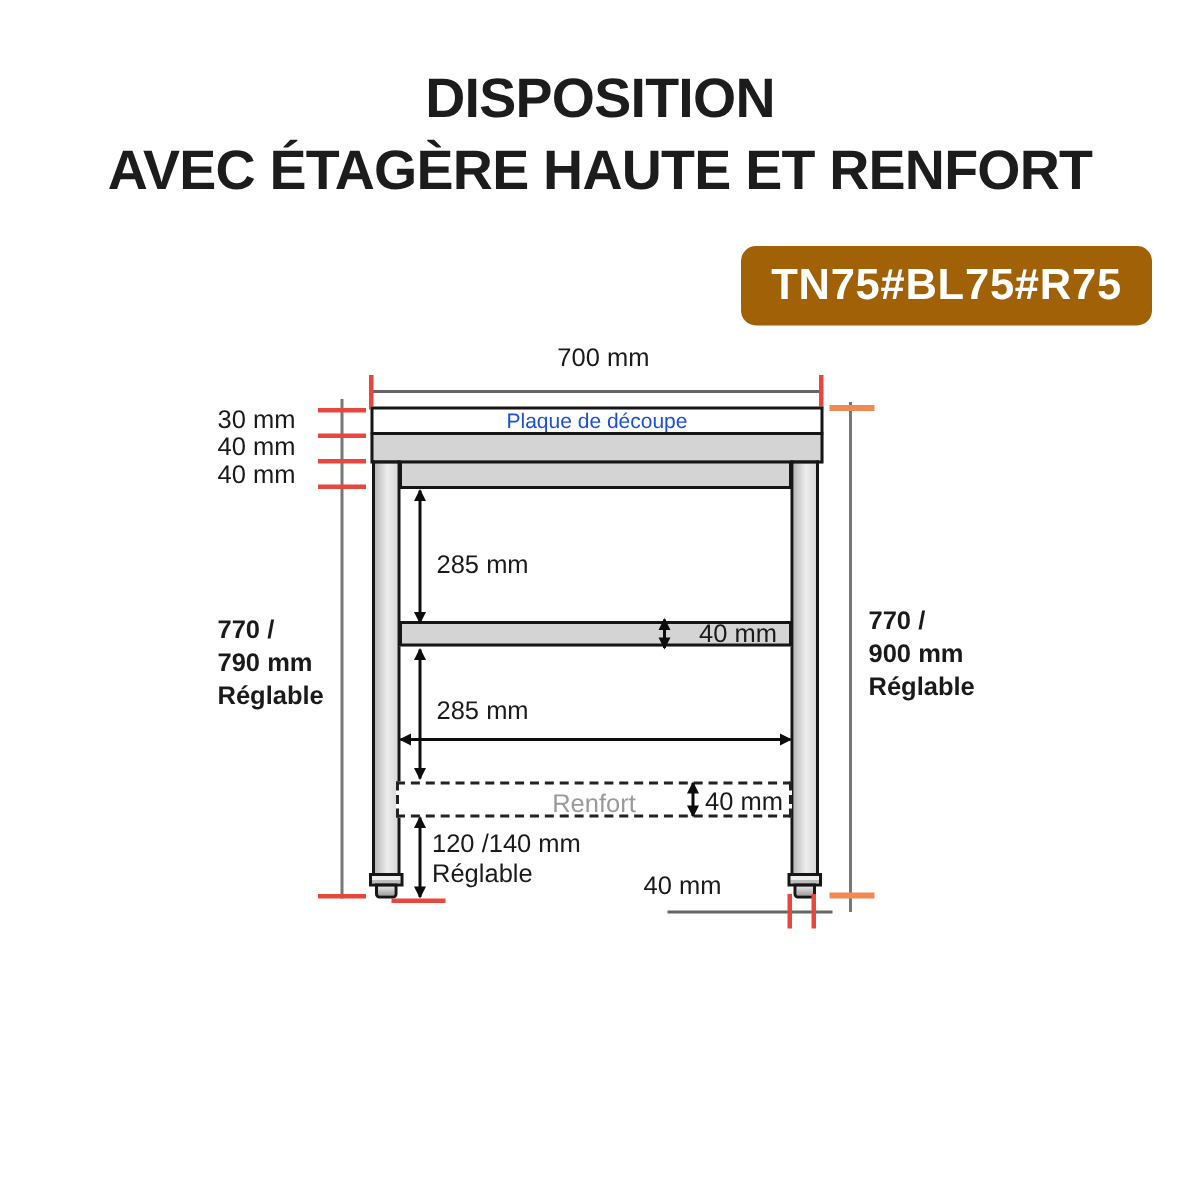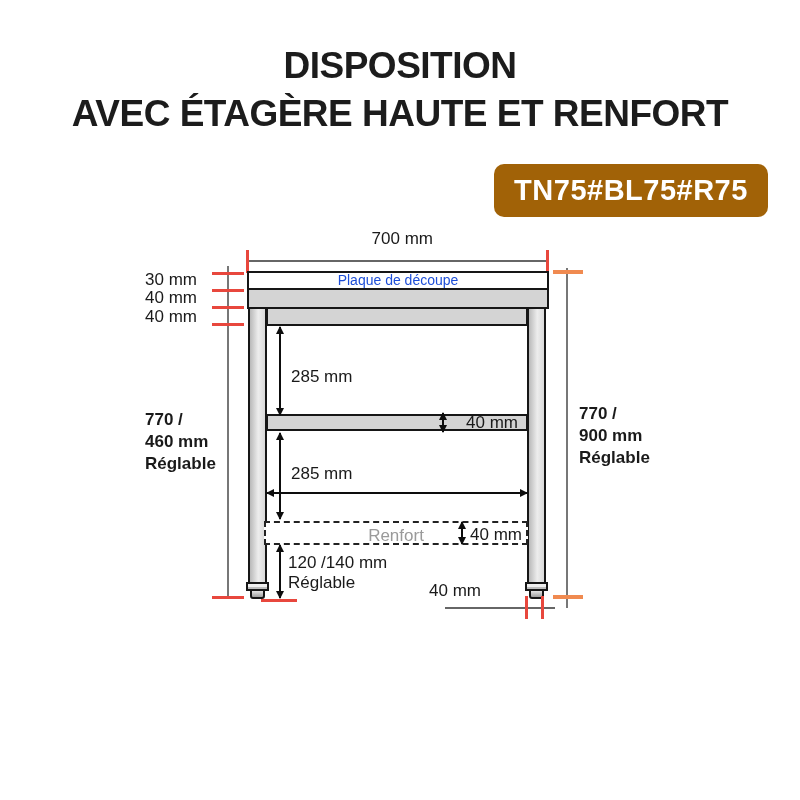--- a/index.html
+++ b/index.html
@@ -105,21 +105,21 @@
   <div class="tick-red-h" style="left:212px; top:273px;"></div>
   <div class="tick-red-h" style="left:212px; top:290px;"></div>
   <div class="tick-red-h" style="left:212px; top:307px;"></div>
   <div class="tick-red-h" style="left:212px; top:580px;"></div>
   <div class="dim" style="left:145px; top:254px;">30 mm</div>
   <div class="dim" style="left:145px; top:272px;">40 mm</div>
   <div class="dim" style="left:145px; top:291px;">40 mm</div>
 
   <div class="dim stack3" style="left:145px; top:393px;">
     <div>770 /</div>
-    <div>460 mm</div>
+    <div>790 mm</div>
     <div>Réglable</div>
   </div>
 
   <div class="vline" style="left:566px; top:252px; height:340px;"></div>
   <div class="tick-orange-h" style="left:553px; top:254px;"></div>
   <div class="tick-orange-h" style="left:553px; top:579px;"></div>
   <div class="dim stack3" style="left:579px; top:387px;">
     <div>770 /</div>
     <div>900 mm</div>
     <div>Réglable</div>

